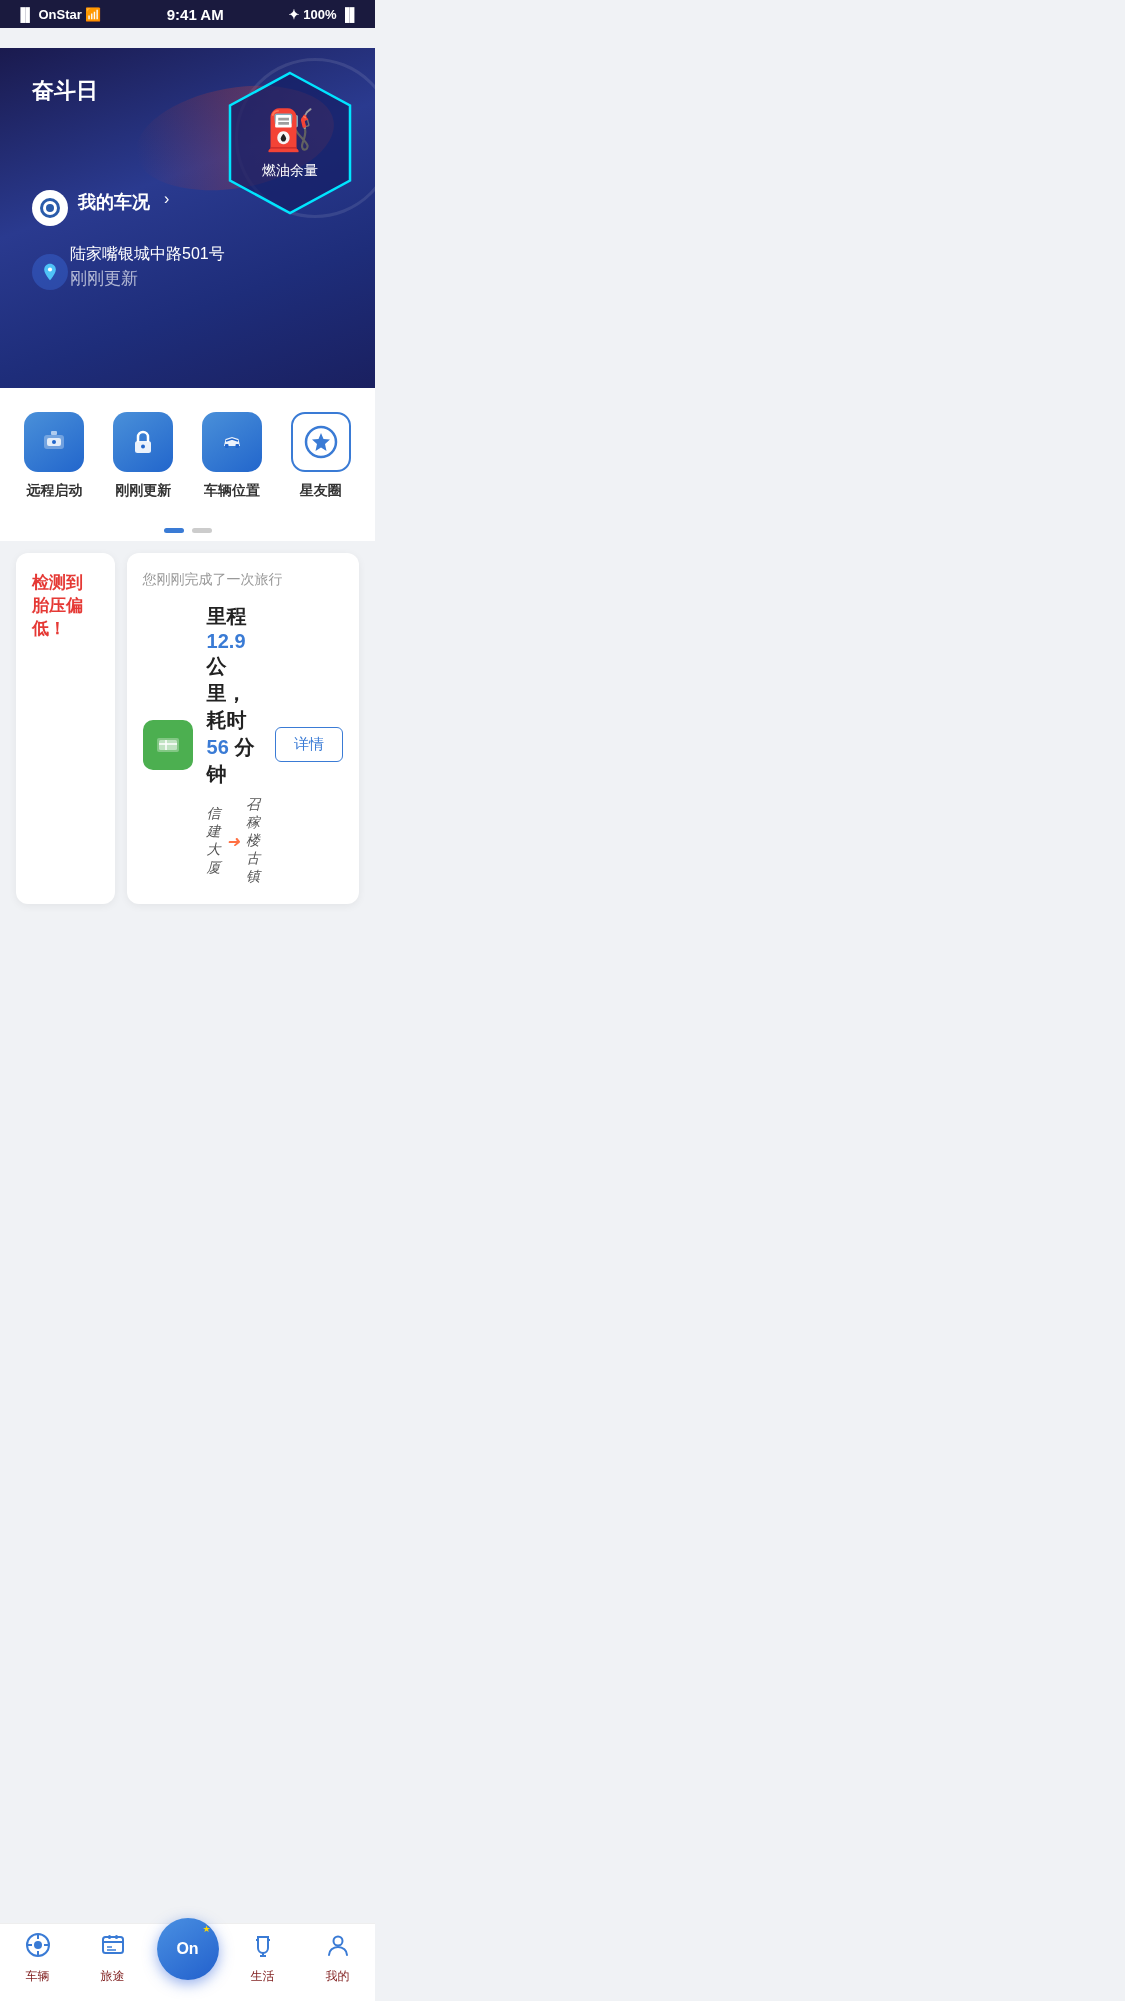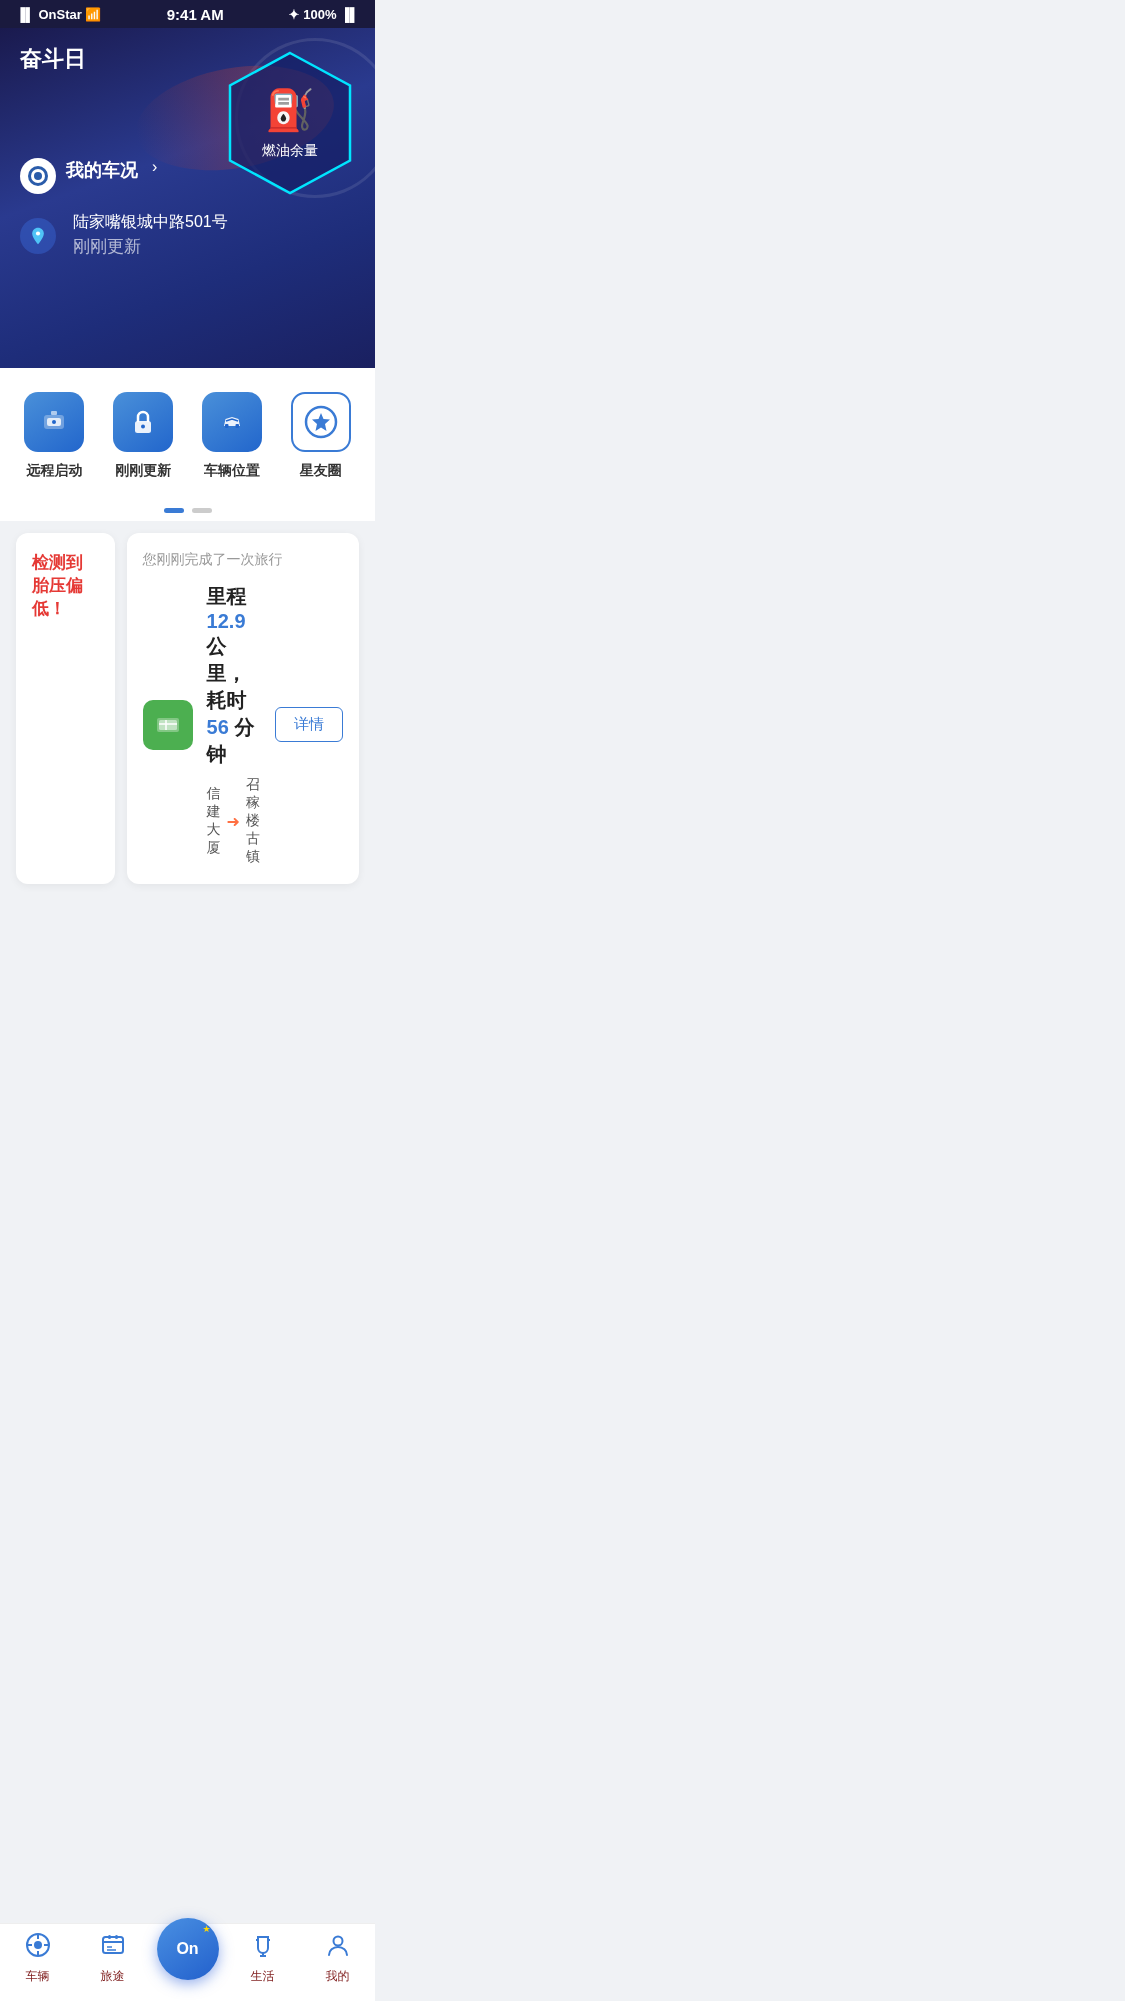--- a/index.html
+++ b/index.html
@@ -25,23 +25,24 @@
       height: 28px;
     }
     .status-left { display: flex; align-items: center; gap: 4px; }
     .status-center { font-size: 15px; font-weight: 600; }
     .status-right { display: flex; align-items: center; gap: 4px; }
 
     
     .hero {
       background: linear-gradient(160deg, #1a1a4e 0%, #2a3a8f 40%, #1e2d7a 70%, #1a2060 100%);
       position: relative;
-      padding: 0;
+      padding: 12px;
       overflow: hidden;
       min-height: 340px;
+      margin-top: 20px;
     }
     .hero-title {
       color: white;
       font-size: 22px;
       font-weight: 700;
       padding: 16px 20px 10px;
       position: relative;
       z-index: 2;
     }
 
@@ -112,22 +113,22 @@
     }
     .chevron-right {
       color: white;
       font-size: 16px;
       margin-left: 4px;
     }
 
     
     .location-row {
       display: flex;
-      align-items: center;
-      gap: 17px;
+      align-items: flex-end;
+      gap: 2px;
       padding: 10px 20px 20px;
       position: relative;
       z-index: 2;
     }
     .location-icon-wrap {
       width: 36px;
       height: 36px;
       background: rgba(65,130,255,0.3);
       border-radius: 50%;
       display: flex;
@@ -303,20 +304,21 @@
       color: #222;
       margin-bottom: 8px;
     }
     .trip-stats-value { color: #3a7bd5; }
     .trip-route {
       display: flex;
       align-items: center;
       gap: 6px;
       font-size: 14px;
       color: #555;
+      font-style: italic;
     }
     .trip-arrow { color: #ff7043; font-size: 16px; }
     .trip-details-btn {
       border: 1.5px solid #3a7bd5;
       color: #3a7bd5;
       background: white;
       padding: 7px 18px;
       border-radius: 6px;
       font-size: 15px;
       font-weight: 500;

